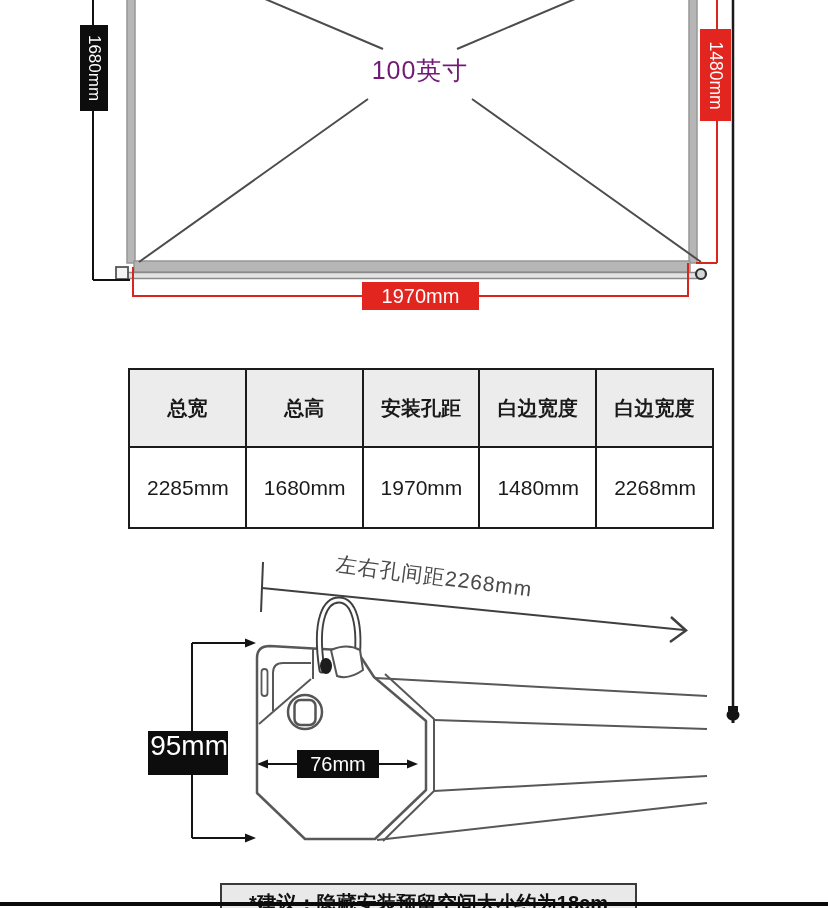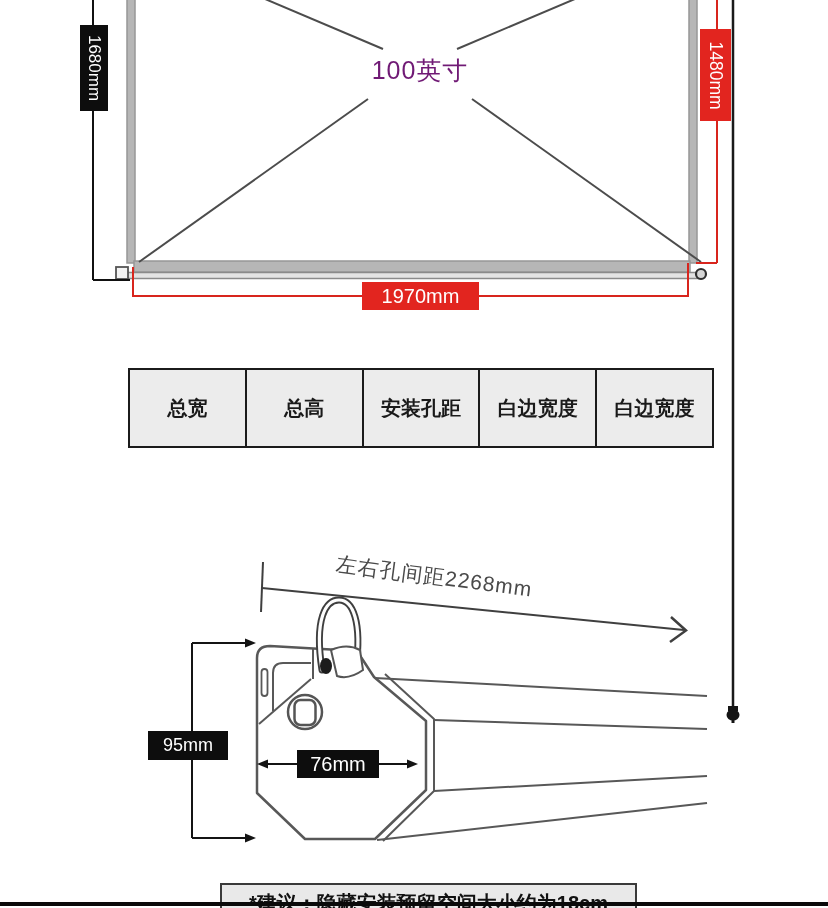--- a/index.html
+++ b/index.html
@@ -155,26 +155,33 @@
 
   <table id="spec-table">
     <tbody>
         <tr class="hdr">
       <td>总宽</td>
       <td>总高</td>
       <td>安装孔距</td>
       <td>白边宽度</td>
       <td>白边宽度</td>
     </tr>
+    <tr class="val">
+      <td>2285mm</td>
+      <td>1680mm</td>
+      <td>1970mm</td>
+      <td>1480mm</td>
+      <td>2268mm</td>
+    </tr>
   </tbody>
     </table>
 
   <div id="arrow-label">左右孔间距2268mm</div>
 
-  <div class="dim-label black-box" id="label-95" style="left:148px; top:731px; width:80px; height:29px; line-height:29px; font-size:18px;">95mm</div>
+  <div class="dim-label black-box" id="label-95" style="left:148px; top:731px; width:80px; height:44px; line-height:29px; font-size:28px;text-align:right;">95mm</div>
 
   <div class="dim-label black-box" id="label-76" style="left:297px; top:750px; width:82px; height:28px; line-height:28px; font-size:20px;">76mm</div>
 
   <div id="note-box">*建议：隐藏安装预留空间大小约为18cm</div>
 
   <div id="bottom-bar"></div>
 
 </div>
 
 </body></html>

